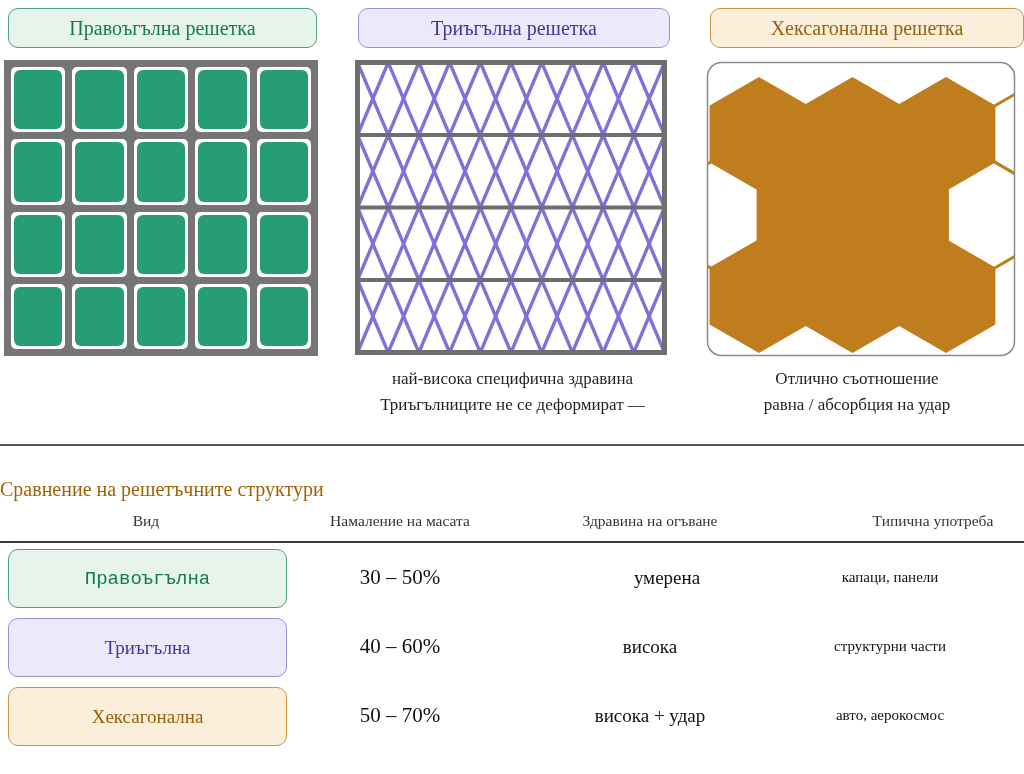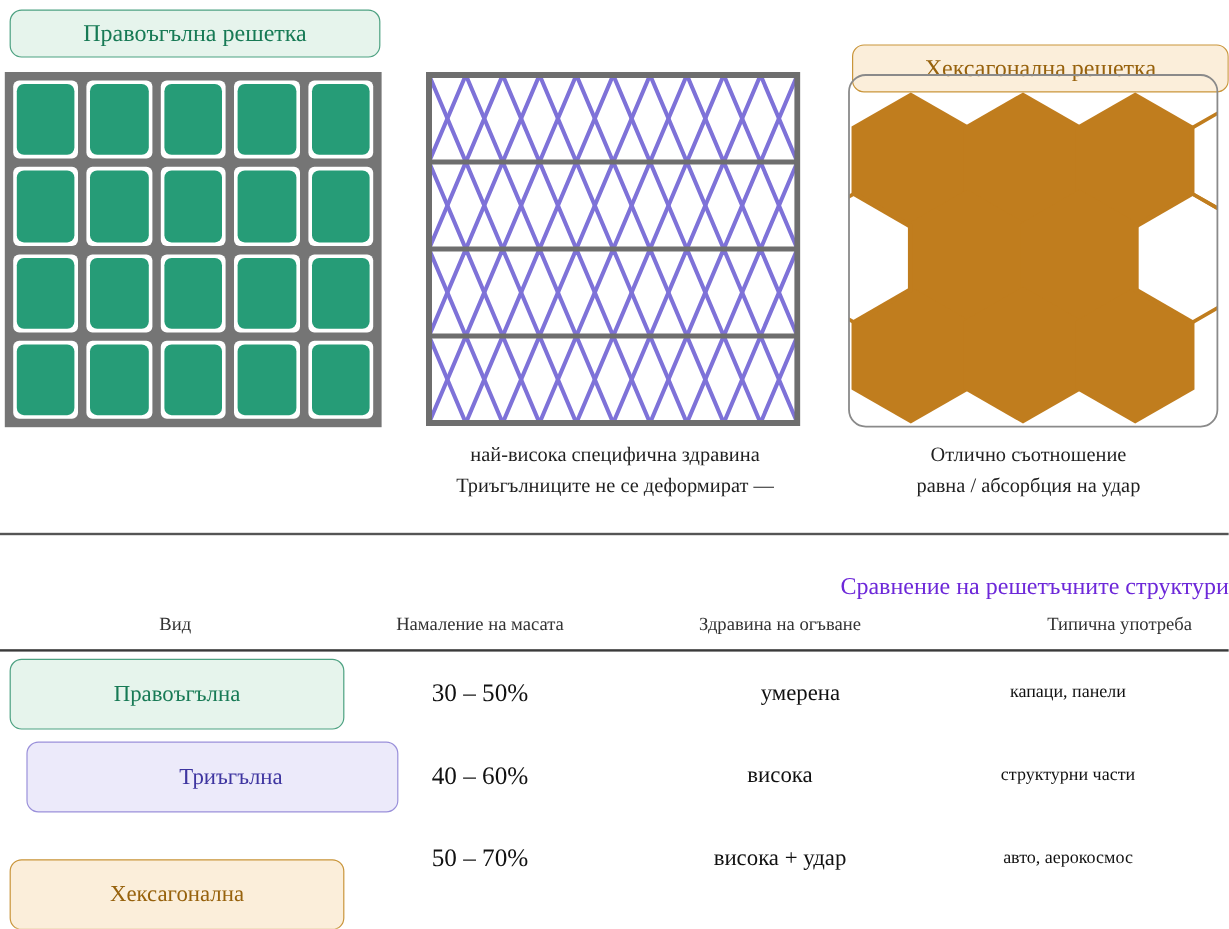--- a/index.html
+++ b/index.html
@@ -5,46 +5,47 @@
   html,body{margin:0;padding:0;width:1024px;height:774px;background:#ffffff;overflow:hidden;
     font-family:"Liberation Serif", serif;}
   .abs{position:absolute;}
   .page{position:relative;width:1024px;height:774px;}
 
   
   .badge{display:flex;align-items:center;justify-content:center;
     border-radius:10px;font-size:20px;border:1px solid;}
   .theme-green .badge, .badge.theme-green{background:#e6f4ec;border-color:#4ca181;color:#177a55;}
   .badge.theme-purple{background:#eceafa;border-color:#9a90da;color:#3e35a0;}
-  .badge.theme-orange{background:#fbeeda;border-color:#c9953a;color:#97620d;margin-top:29px;}
+  .badge.theme-orange{background:#fbeeda;border-color:#c9953a;color:#97620d;}
 
   
   .rect-grid{background:#757575;padding:7px;display:grid;gap:7px;box-sizing:border-box;}
   .rect-cell{background:#ffffff;border-radius:5px;padding:3px;display:flex;}
   .rect-cell-inner{flex:1;border-radius:6px;}
 
   
   .caption{font-size:17px;line-height:26px;color:#1f1f1f;text-align:center;}
 
   
   .divider{background:#555555;height:2px;}
-  .tbl-title{font-size:20px;color:#6d28d9;text-align:right;}
+  .tbl-title{font-size:20px;color:#a16207;text-align:left;}
   .tbl-header{font-size:15.5px;color:#333;text-align:center;}
   .cell{display:flex;align-items:center;justify-content:center;text-align:center;color:#111;}
   .val-mass{font-size:21px;}
   .val-strength{font-size:19px;}
   .val-use{font-size:15px;}
   .row-badge{font-size:19px;}
 </style>
 </head>
 <body>
 
 <div class="page">
 
   <div class="abs badge theme-green" style="left:8px;top:8px;width:307px;height:38px;">Правоъгълна решетка</div>
+  <div class="abs badge theme-purple" style="left:358px;top:8px;width:310px;height:38px;">Триъгълна решетка</div>
   <div class="abs badge theme-orange" style="left:710px;top:8px;width:312px;height:38px;">Хексагонална решетка</div>
 
   <div id="rectGrid" class="abs rect-grid" style="left: 4px; top: 60px; width: 314px; height: 296px; grid-template-columns: repeat(5, 1fr); grid-template-rows: repeat(4, 1fr); background: rgb(117, 117, 117);">
       <div class="rect-cell">
         <div class="rect-cell-inner" style="background: rgb(38, 156, 119);"></div>
       </div>
       <div class="rect-cell">
         <div class="rect-cell-inner" style="background: rgb(38, 156, 119);"></div>
       </div>
       <div class="rect-cell">
@@ -154,28 +155,28 @@
   <div class="abs tbl-title" style="left:0;top:478px;width:1024px;">Сравнение на решетъчните структури</div>
 
   <div class="abs tbl-header" style="left:56px;top:512px;width:180px;">Вид</div>
   <div class="abs tbl-header" style="left:300px;top:512px;width:200px;">Намаление на масата</div>
   <div class="abs tbl-header" style="left:545px;top:512px;width:210px;">Здравина на огъване</div>
   <div class="abs tbl-header" style="left:833px;top:512px;width:200px;">Типична употреба</div>
 
   <div class="abs divider" style="left:0;top:541px;width:1024px;background:#3a3a3a;"></div>
 
   <div>
-    <div class="abs badge theme-green row-badge" style="left:8px;top:549px;width:277px;height:57px;">Правоъгълна</div>
+    <div class="abs badge theme-green row-badge" style="left:8px;top:549px;width:277px;height:57px;font-family:Liberation Mono, monospace;">Правоъгълна</div>
     <div class="abs cell val-mass" style="left:310px;top:549px;width:180px;height:57px;">30 – 50%</div>
     <div class="abs cell val-strength" style="left:567px;top:549px;width:200px;height:57px;">умерена</div>
     <div class="abs cell val-use" style="left:780px;top:549px;width:220px;height:57px;">капаци, панели</div>
   </div>
 
   <div>
-    <div class="abs badge theme-purple row-badge" style="left:22px;top:618px;width:277px;height:57px;padding-left:31px;">Триъгълна</div>
+    <div class="abs badge theme-purple row-badge" style="left:8px;top:618px;width:277px;height:57px;">Триъгълна</div>
     <div class="abs cell val-mass" style="left:310px;top:618px;width:180px;height:57px;">40 – 60%</div>
     <div class="abs cell val-strength" style="left:550px;top:618px;width:200px;height:57px;">висока</div>
     <div class="abs cell val-use" style="left:780px;top:618px;width:220px;height:57px;">структурни части</div>
   </div>
 
   <div>
     <div class="abs badge theme-orange row-badge" style="left:8px;top:687px;width:277px;height:57px;">Хексагонална</div>
     <div class="abs cell val-mass" style="left:310px;top:687px;width:180px;height:57px;">50 – 70%</div>
     <div class="abs cell val-strength" style="left:550px;top:687px;width:200px;height:57px;">висока + удар</div>
     <div class="abs cell val-use" style="left:780px;top:687px;width:220px;height:57px;">авто, аерокосмос</div>

